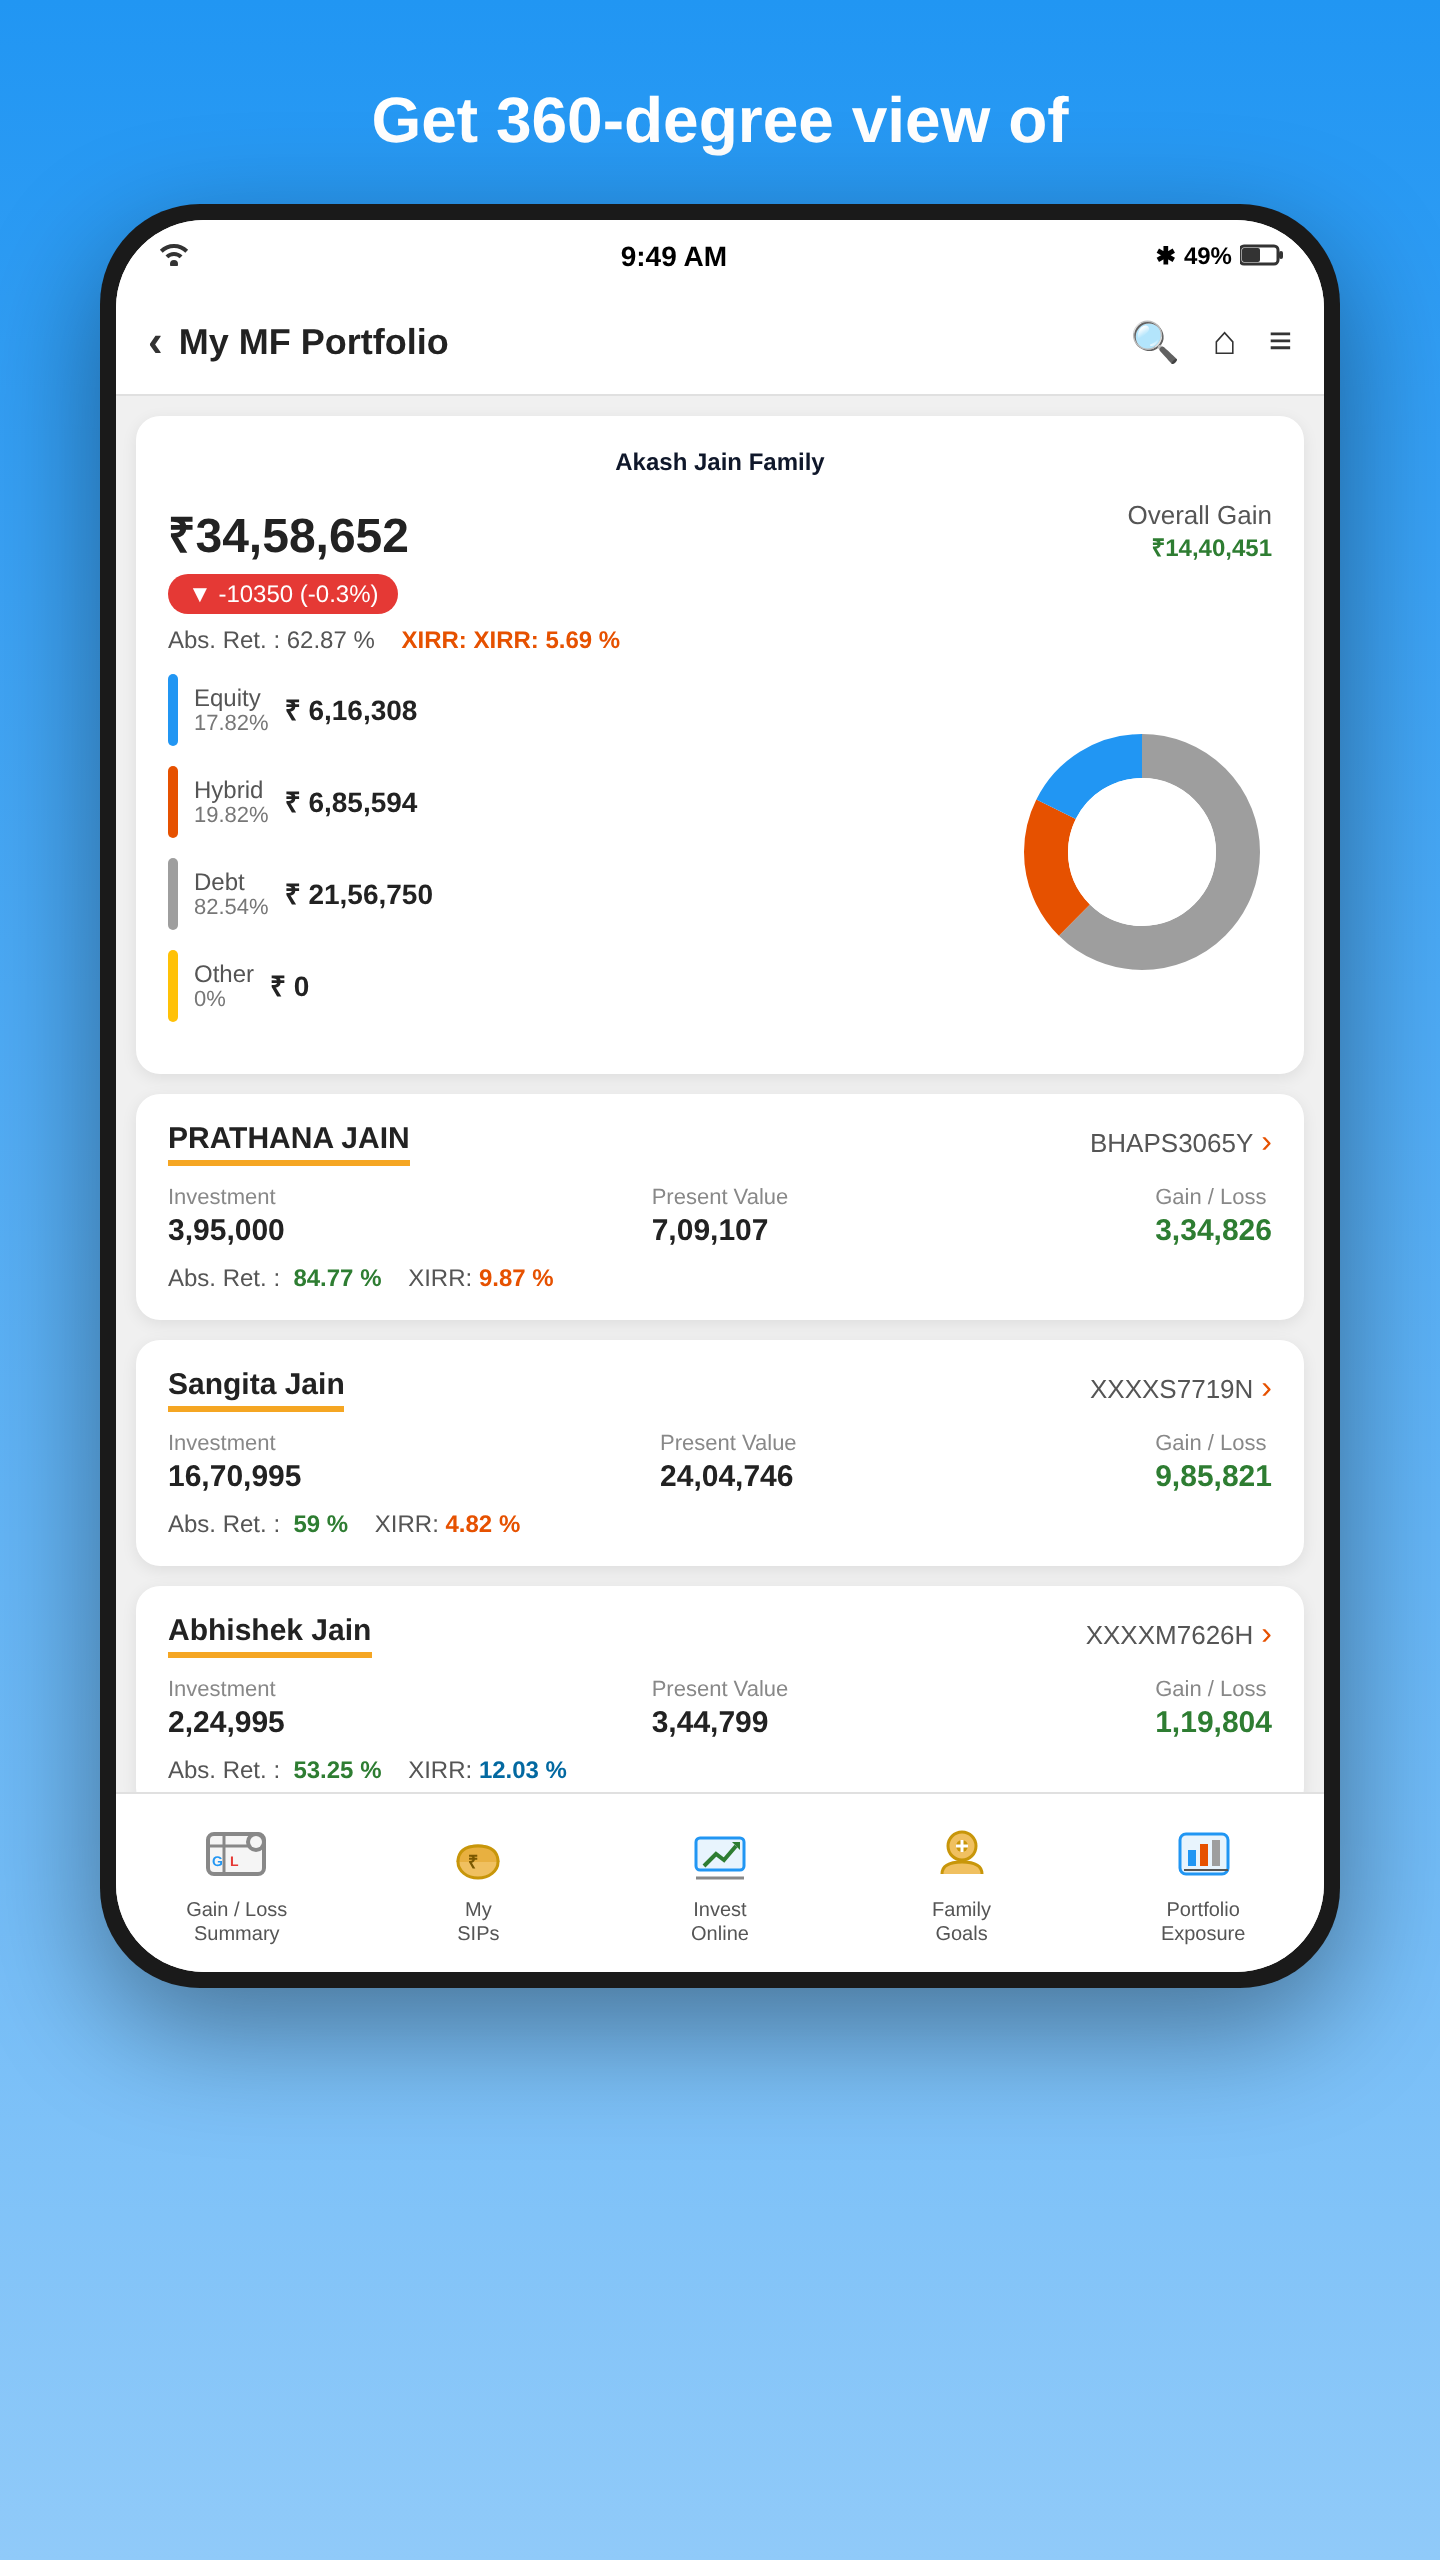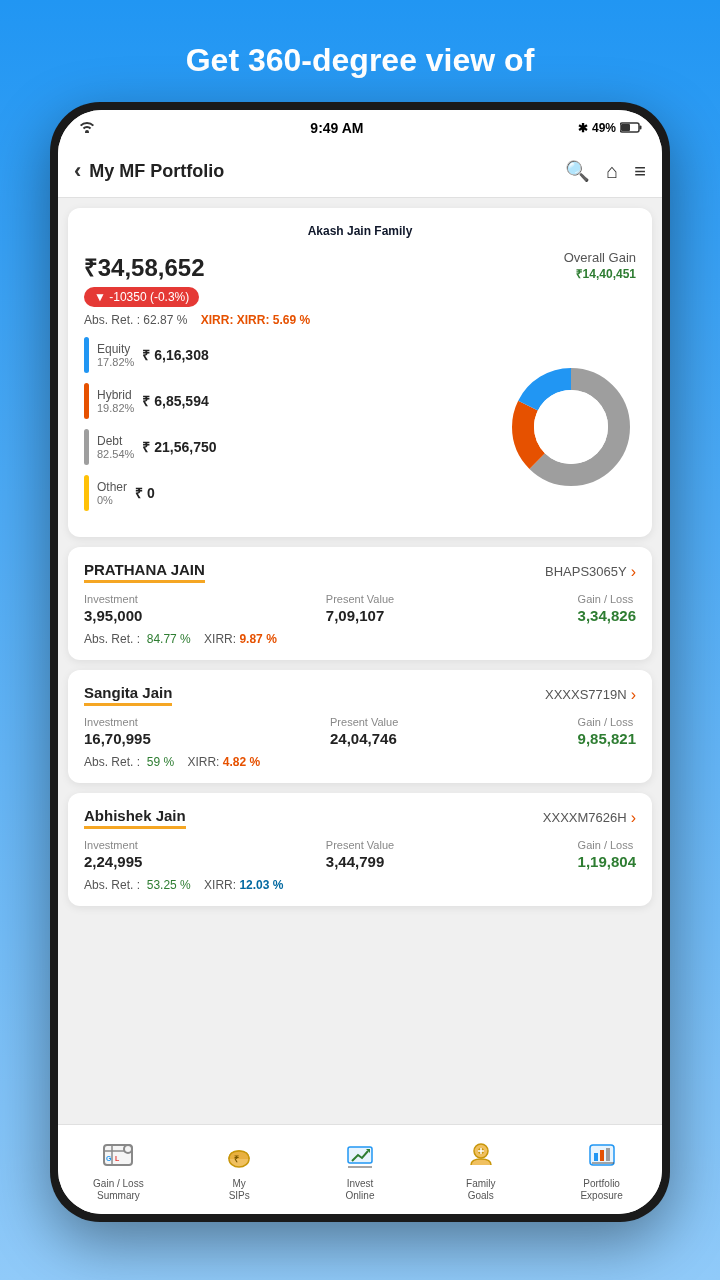--- a/index.html
+++ b/index.html
@@ -18,21 +18,21 @@
       color: white;
       padding: 40px 20px 20px;
     }
     .header-text h1 {
       font-size: 32px;
       font-weight: bold;
       line-height: 1.3;
     }
     .phone-wrapper {
       width: 620px;
-      height: 1120px;
+      height: 892px;
       background: #1a1a1a;
       border-radius: 50px;
       padding: 8px;
       box-shadow: 0 20px 60px rgba(0,0,0,0.4);
       position: relative;
     }
     .phone-screen {
       width: 100%;
       height: 100%;
       background: #f5f5f5;
@@ -200,21 +200,21 @@
     }
     .stat-col { }
     .stat-label { font-size: 11px; color: #888; }
     .stat-value { font-size: 15px; font-weight: bold; color: #222; margin-top: 2px; }
     .stat-value.green { color: #2e7d32; }
     .member-abs {
       font-size: 12px;
       color: #555;
       margin-top: 8px;
     }
-    .member-abs span.green { color: #2e7d32; font-weight: normal; }
+    .member-abs span.green { color: #2e7d32; font-weight: bold; }
     .bottom-nav {
       background: white;
       height: 90px;
       display: flex;
       align-items: center;
       justify-content: space-around;
       border-top: 1px solid #e0e0e0;
     }
     .nav-item {
       display: flex;

